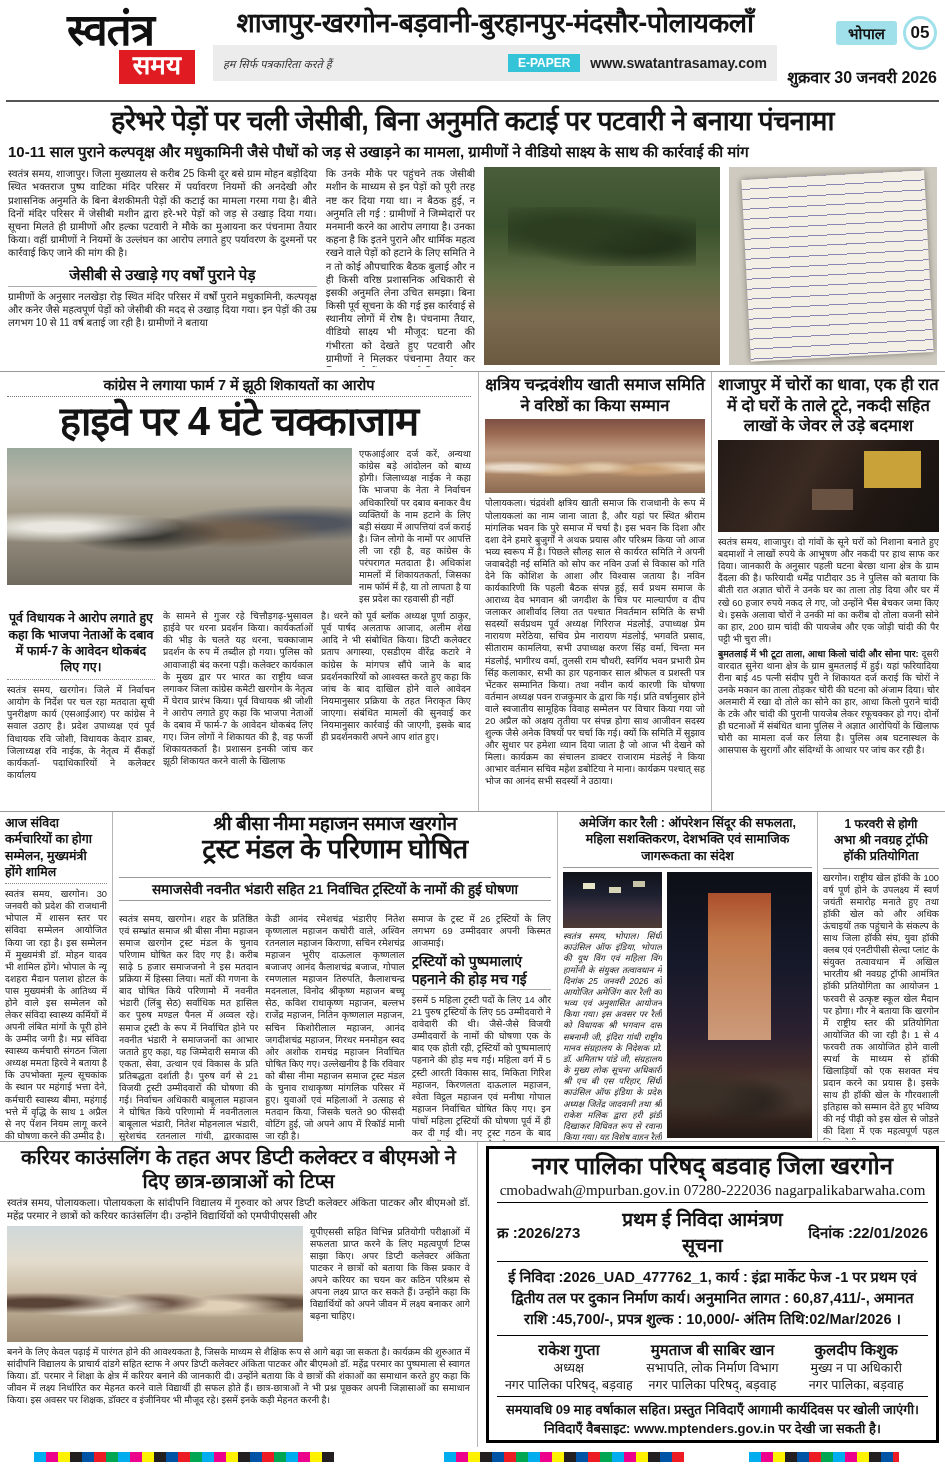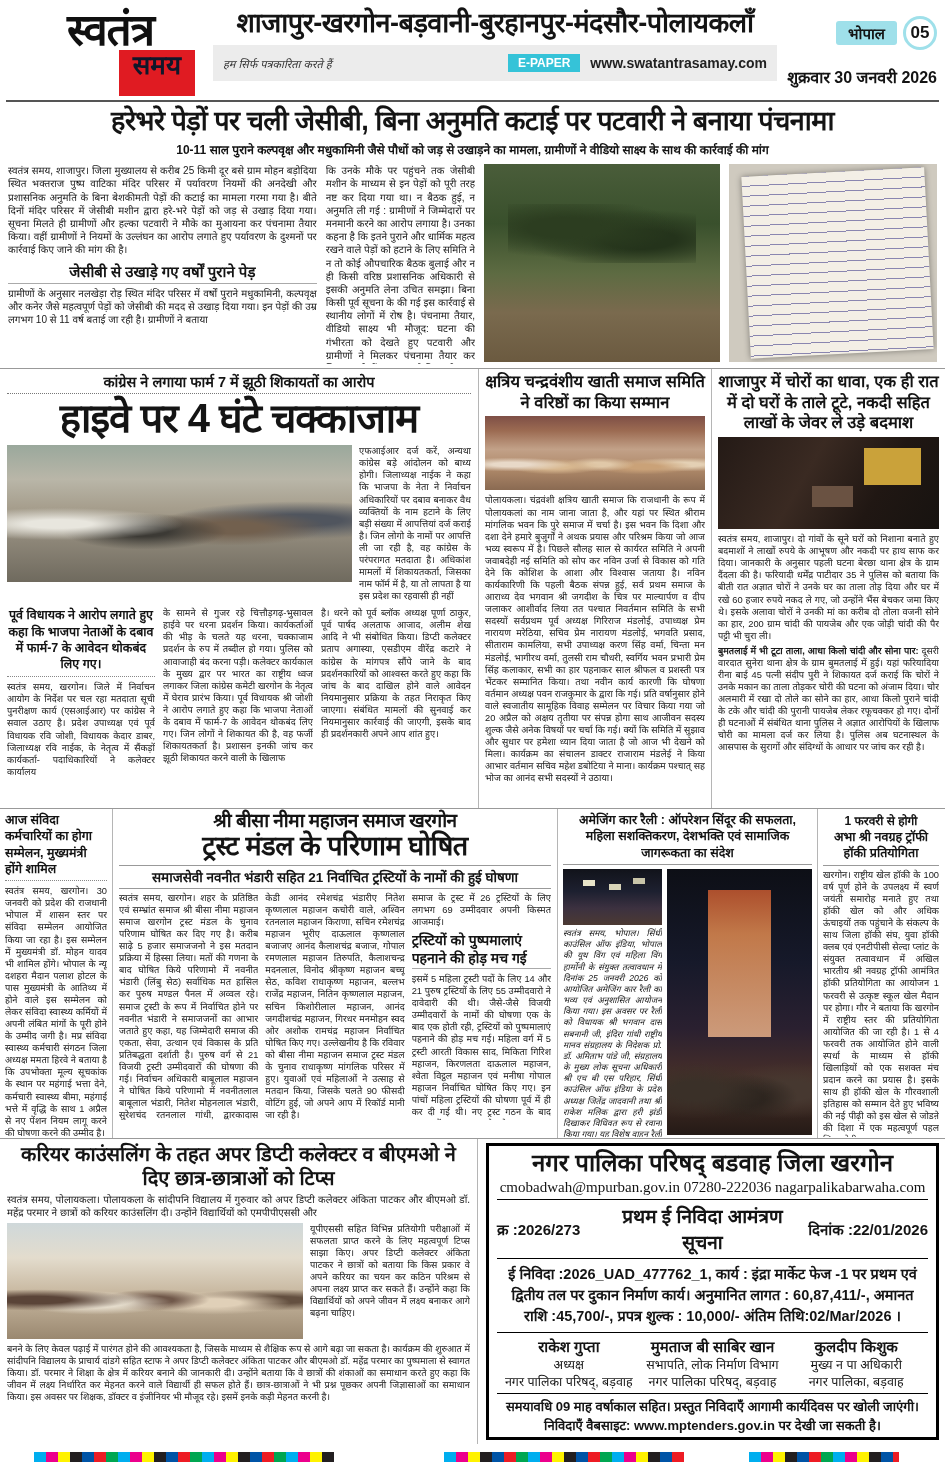--- a/index.html
+++ b/index.html
@@ -4,22 +4,22 @@
 <style>
   * { margin:0; padding:0; box-sizing:border-box; }
   body { background:#d8d8d8; font-family:"Liberation Sans", sans-serif; }
   .page { width:945px; height:1468px; background:#fff; margin:0 auto; position:relative;
           color:#141414; overflow:hidden; padding:4px 0 0 0; }
 
   
   .masthead { height:94px; display:flex; padding:4px 8px 0 8px; }
   .logo-block { width:205px; display:flex; flex-direction:column; align-items:center; }
   .logo-top { font-size:44px; font-weight:bold; color:#101010; line-height:1.0; letter-spacing:-1px; }
-  .logo-bottom { background:#e01b22; color:#0f172a; font-size:26px; font-weight:bold;
-                 padding:0 14px 15px 14px; line-height:1.2; margin-top:-2px; align-self:flex-end; margin-right:18px; }
+  .logo-bottom { background:#e01b22; color:#ffffff; font-size:26px; font-weight:bold;
+                 padding:0 14px 3px 14px; line-height:1.2; margin-top:-2px; align-self:flex-end; margin-right:18px; }
   .mast-center { flex:1; display:flex; flex-direction:column; }
   .regions { font-size:27px; font-weight:bold; line-height:1.15; text-align:center; letter-spacing:-0.5px; }
   .tag-strip { background:#ececec; height:36px; margin-top:6px; display:flex; align-items:center; gap:10px; padding:0 10px; }
   .tagline { font-style:italic; font-size:11px; color:#333; flex:1; }
   .epaper { background:#35c3d8; color:#fff; font-weight:bold; font-size:12px; padding:2px 10px; }
   .website { font-size:14px; font-weight:bold; color:#222; }
   .mast-right { width:160px; display:flex; flex-direction:column; align-items:flex-end; }
   .edition-row { display:flex; align-items:center; gap:6px; margin-top:8px; }
   .edition { background:#9fe0ea; font-size:15px; font-weight:bold; padding:2px 12px; border-radius:3px; }
   .pageno { width:34px; height:34px; border:3px solid #9fe0ea; border-radius:50%; display:flex;
@@ -29,21 +29,21 @@
 
   
   .bodytext { font-size:10px; line-height:1.32; text-align:justify; color:#1a1a1a; }
   .tiny { font-size:9.3px; line-height:1.3; }
   .photo { background:#888; position:relative; overflow:hidden; flex-shrink:0; }
   .vrule { border-right:1px solid #b5b5b5; }
 
   
   .lead { padding:2px 8px 4px 8px; }
   .lead-headline { font-size:27px; font-weight:bold; text-align:center; line-height:1.12; letter-spacing:-0.5px; }
-  .lead-subhead { font-size:12px; font-weight:bold; text-align:center; margin:5px 0 6px 0; }
+  .lead-subhead { font-size:15px; font-weight:bold; margin:5px 0 6px 0; }
   .lead-cols { display:flex; gap:9px; height:200px; }
   .lead-col1 { width:310px; overflow:hidden; }
   .inner-subhead { font-size:15px; font-weight:bold; text-align:center; margin:4px 0 3px 0;
                    border-bottom:1px solid #aaa; padding-bottom:2px; }
   .lead-col2 { width:150px; overflow:hidden; }
   .ph-trees { width:236px; height:198px;
       background:linear-gradient(180deg,#4a5d3a 0%,#39502c 30%,#5d6b42 55%,#7a6a4e 75%,#6b5a40 100%); }
   .ph-trees:before { content:""; position:absolute; left:10%; top:20%; width:80%; height:30%;
       background:radial-gradient(ellipse at 30% 40%, #2c3d20 20%, transparent 60%),
                  radial-gradient(ellipse at 70% 60%, #24331b 20%, transparent 60%); }
@@ -93,21 +93,21 @@
 
   
   .low-band { display:flex; border-top:1px solid #999; height:330px; }
   .samvida { width:113px; padding:3px 5px; }
   .samvida-head { font-size:12.5px; font-weight:bold; line-height:1.3;
                   border-bottom:1px dotted #888; padding-bottom:3px; margin-bottom:4px; }
   .samvida-body { height:270px; overflow:hidden; }
   .trust { width:445px; padding:2px 6px; }
   .trust-h1 { font-size:19px; font-weight:bold; text-align:center; line-height:1.1; letter-spacing:-0.5px; }
   .trust-h2 { font-size:27px; font-weight:bold; text-align:center; line-height:1.1; letter-spacing:-0.5px; }
-  .trust-sub { font-size:13.5px; font-weight:bold; text-align:center; margin:3px 0;
+  .trust-sub { font-size:13.5px; font-weight:bold; text-align:center; margin:12px 0;
                border-top:1px solid #999; border-bottom:1px solid #999; padding:2px 0; }
   .trust-cols { display:flex; gap:7px; height:228px; }
   .trust-col { width:141px; overflow:hidden; }
   .trust-inner-sub { font-size:14px; font-weight:bold; line-height:1.25; margin:4px 0;
                      border-bottom:1px solid #aaa; padding-bottom:1px; }
   .rally { width:260px; padding:3px 5px; }
   .rally-head { font-size:12.5px; font-weight:bold; text-align:center; line-height:1.3;
                 border-bottom:1px solid #999; padding-bottom:3px; }
   .rally-row { display:flex; gap:5px; margin-top:4px; height:268px; }
   .rally-left { width:100px; overflow:hidden; }

